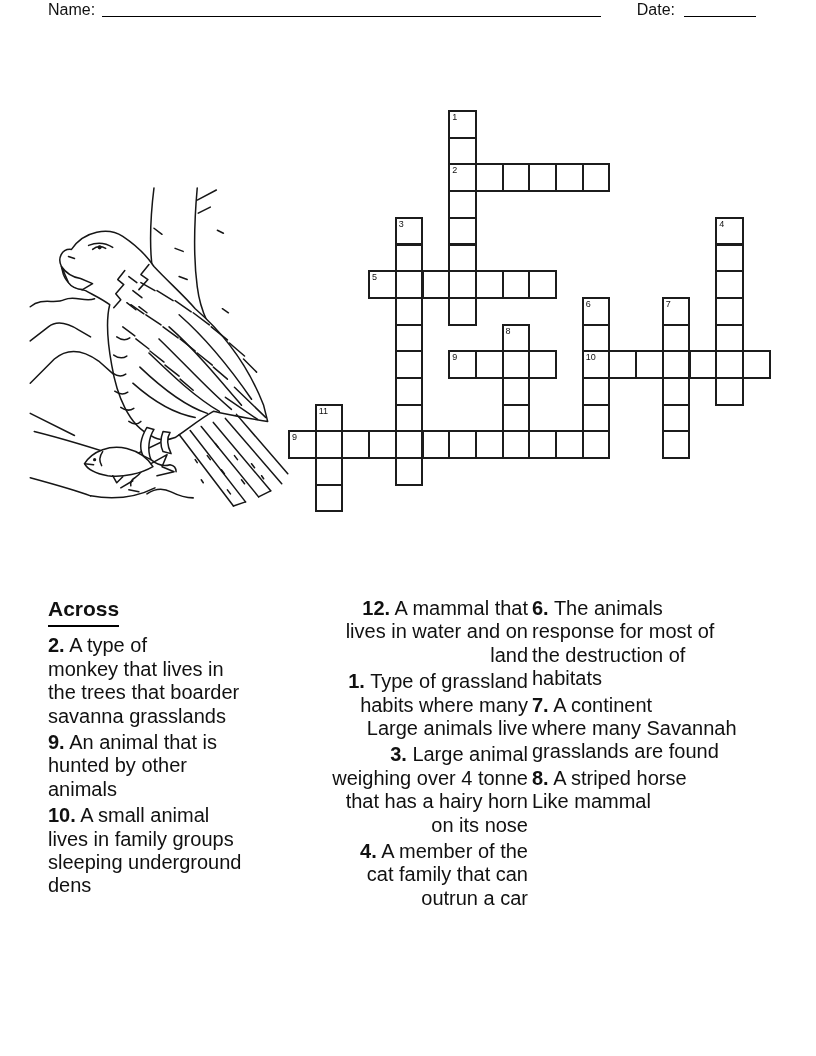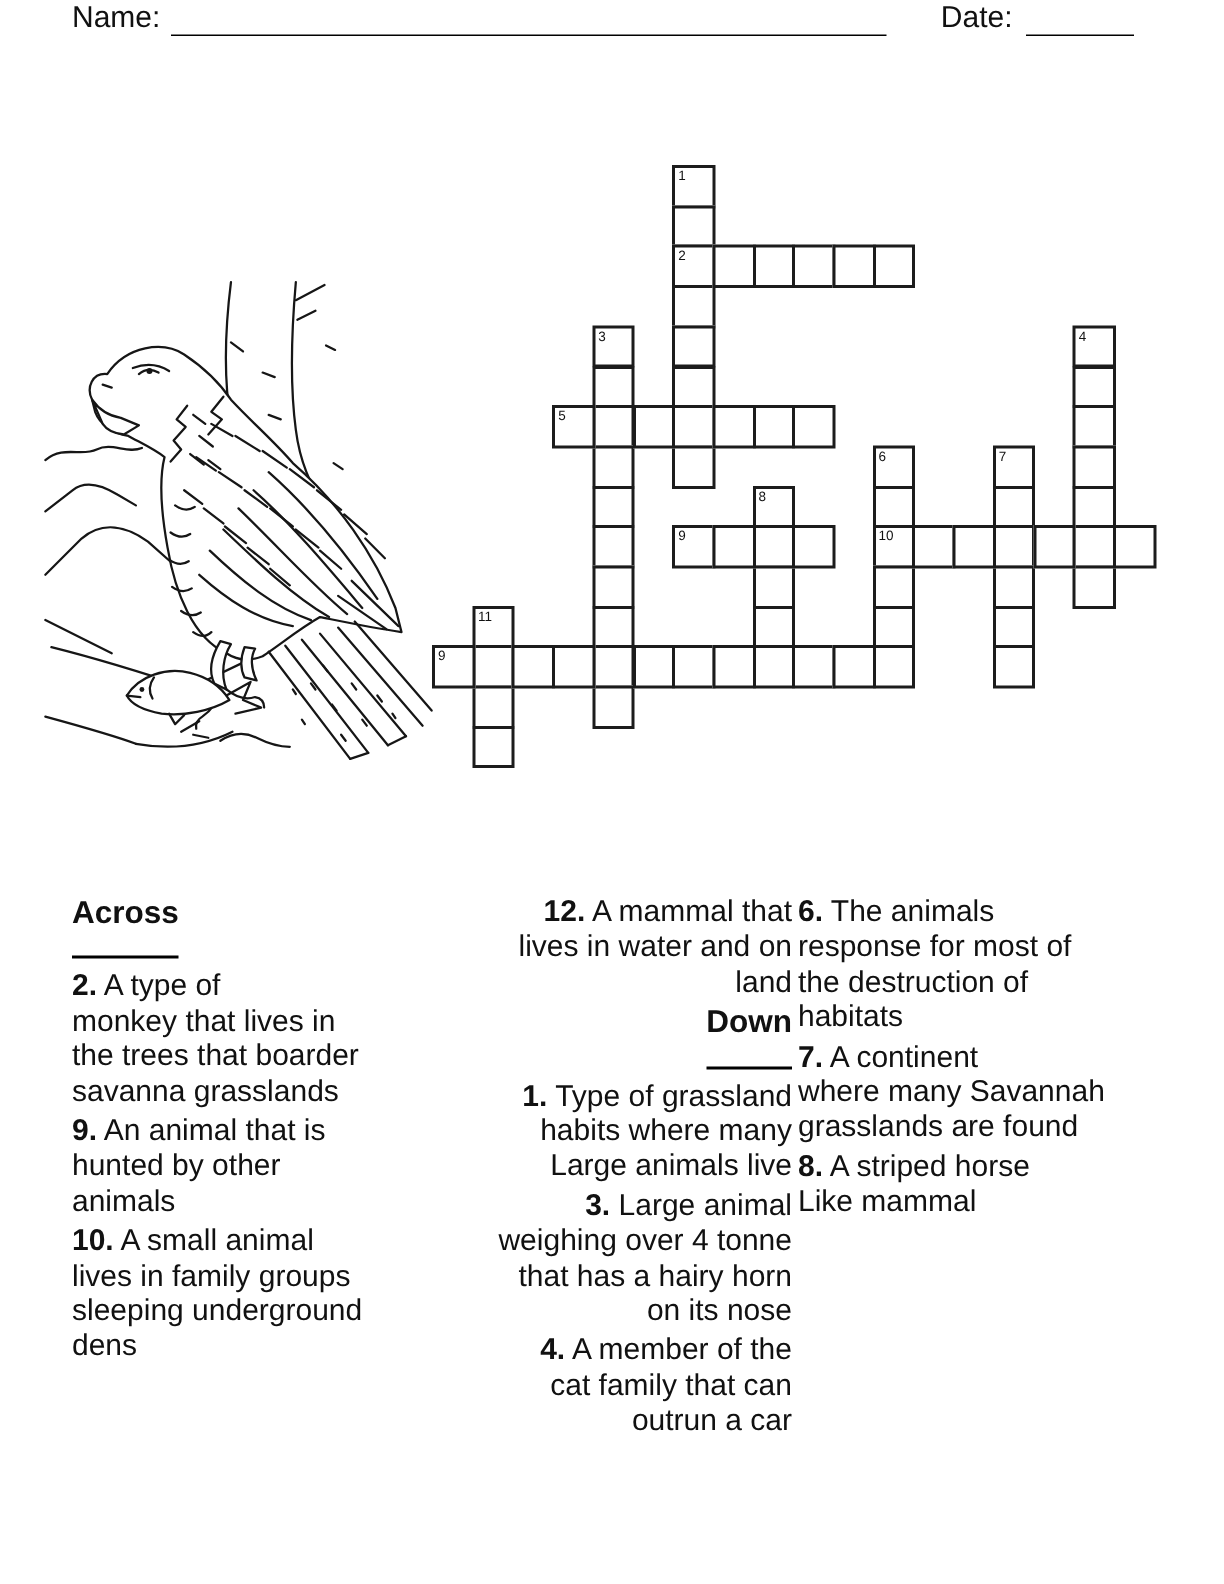--- a/index.html
+++ b/index.html
@@ -3,21 +3,21 @@
 <meta charset="utf-8">
 <style>
   html,body{margin:0;padding:0;background:#ffffff;}
   .page{
     position:relative;width:816px;height:1056px;background:#ffffff;
     font-family:"Liberation Sans",sans-serif;color:#111111;overflow:hidden;
   }
   
   .hdr{
     position:absolute;left:48px;top:1px;width:708px;
-    display:flex;align-items:flex-end;font-size:20px;
+    display:flex;align-items:flex-start;font-size:16px;
   }
   .hdr .lbl{flex:0 0 auto;}
   .blank-line{border-bottom:1.7px solid #000;height:15px;display:inline-block;}
   .blank-line.name{flex:1 1 auto;margin-left:7px;}
   .lbl.date{margin-left:36px;}
   .blank-line.date{width:72px;margin-left:9px;flex:0 0 auto;}
   
   .title{
     position:absolute;top:27px;left:0;width:816px;text-align:center;
     font-size:47px;line-height:56px;font-weight:normal;margin:0;
@@ -35,21 +35,21 @@
   #eagle{position:absolute;left:28px;top:186px;}
   
   .clue-col{position:absolute;top:597px;font-size:20px;line-height:23.4px;}
   #col0{left:48px;width:238px;}
   #col1{left:290px;width:238px;text-align:right;}
   #col2{left:532px;width:242px;}
   .clue{margin:0 0 3px 0;}
   .cnum{font-weight:bold;}
   .ctext{white-space:pre-line;}
   .clue-heading{font-weight:bold;font-size:21px;margin:0 0 7px 0;}
-  .clue-heading .uline{border-bottom:2.6px solid #000;padding-bottom:17px;display:inline-block;}
+  .clue-heading .uline{border-bottom:2.6px solid #000;padding-bottom:5px;display:inline-block;}
 </style>
 </head>
 <body>
 
 <div class="page">
 
   <div class="hdr">
     <span class="lbl">Name:</span>
     <span class="blank-line name"></span>
     <span class="lbl date">Date:</span>
@@ -235,21 +235,20 @@
 animals</span></div>
       <div class="clue"><span class="cnum">10.</span> <span class="ctext">A small animal
 lives in family groups
 sleeping underground
 dens</span></div>
     </div>
   <div class="clue-col" id="col1">
       <div class="clue"><span class="cnum">12.</span> <span class="ctext">A mammal that
 lives in water and on
 land</span></div>
-      <div class="clue-heading"><span class="uline">Down</span></div>
       <div class="clue"><span class="cnum">1.</span> <span class="ctext">Type of grassland
 habits where many
 Large animals live</span></div>
       <div class="clue"><span class="cnum">3.</span> <span class="ctext">Large animal
 weighing over 4 tonne
 that has a hairy horn
 on its nose</span></div>
       <div class="clue"><span class="cnum">4.</span> <span class="ctext">A member of the
 cat family that can
 outrun a car</span></div>

